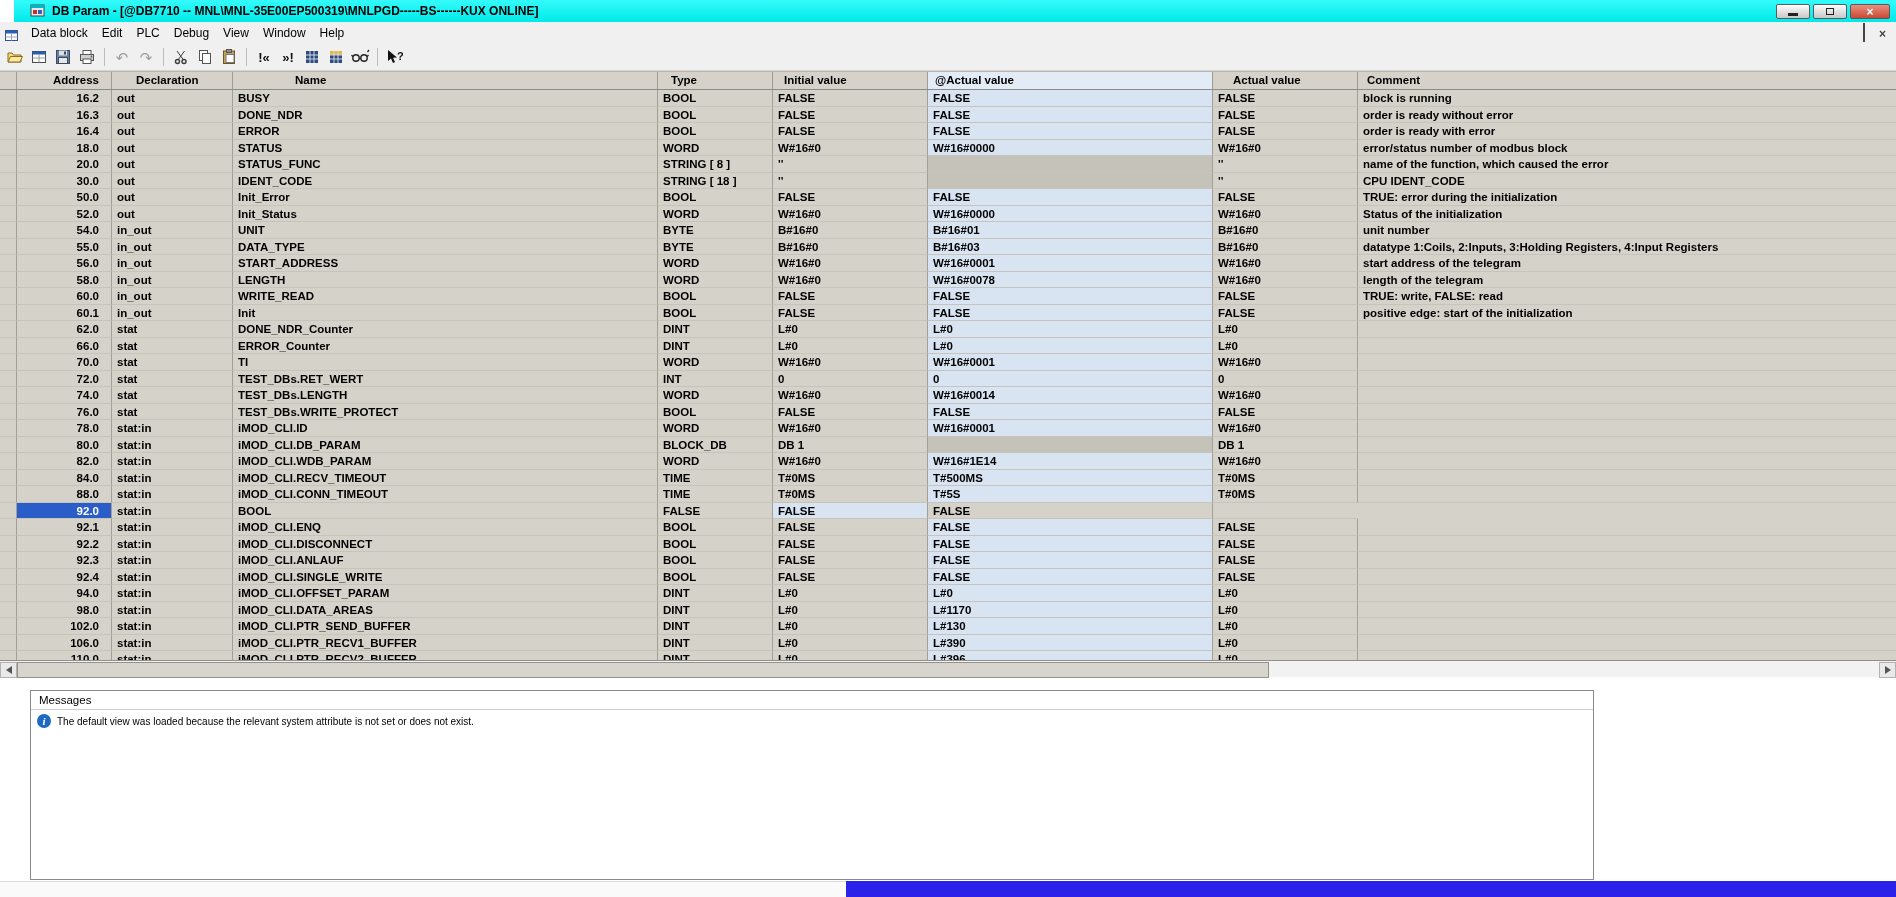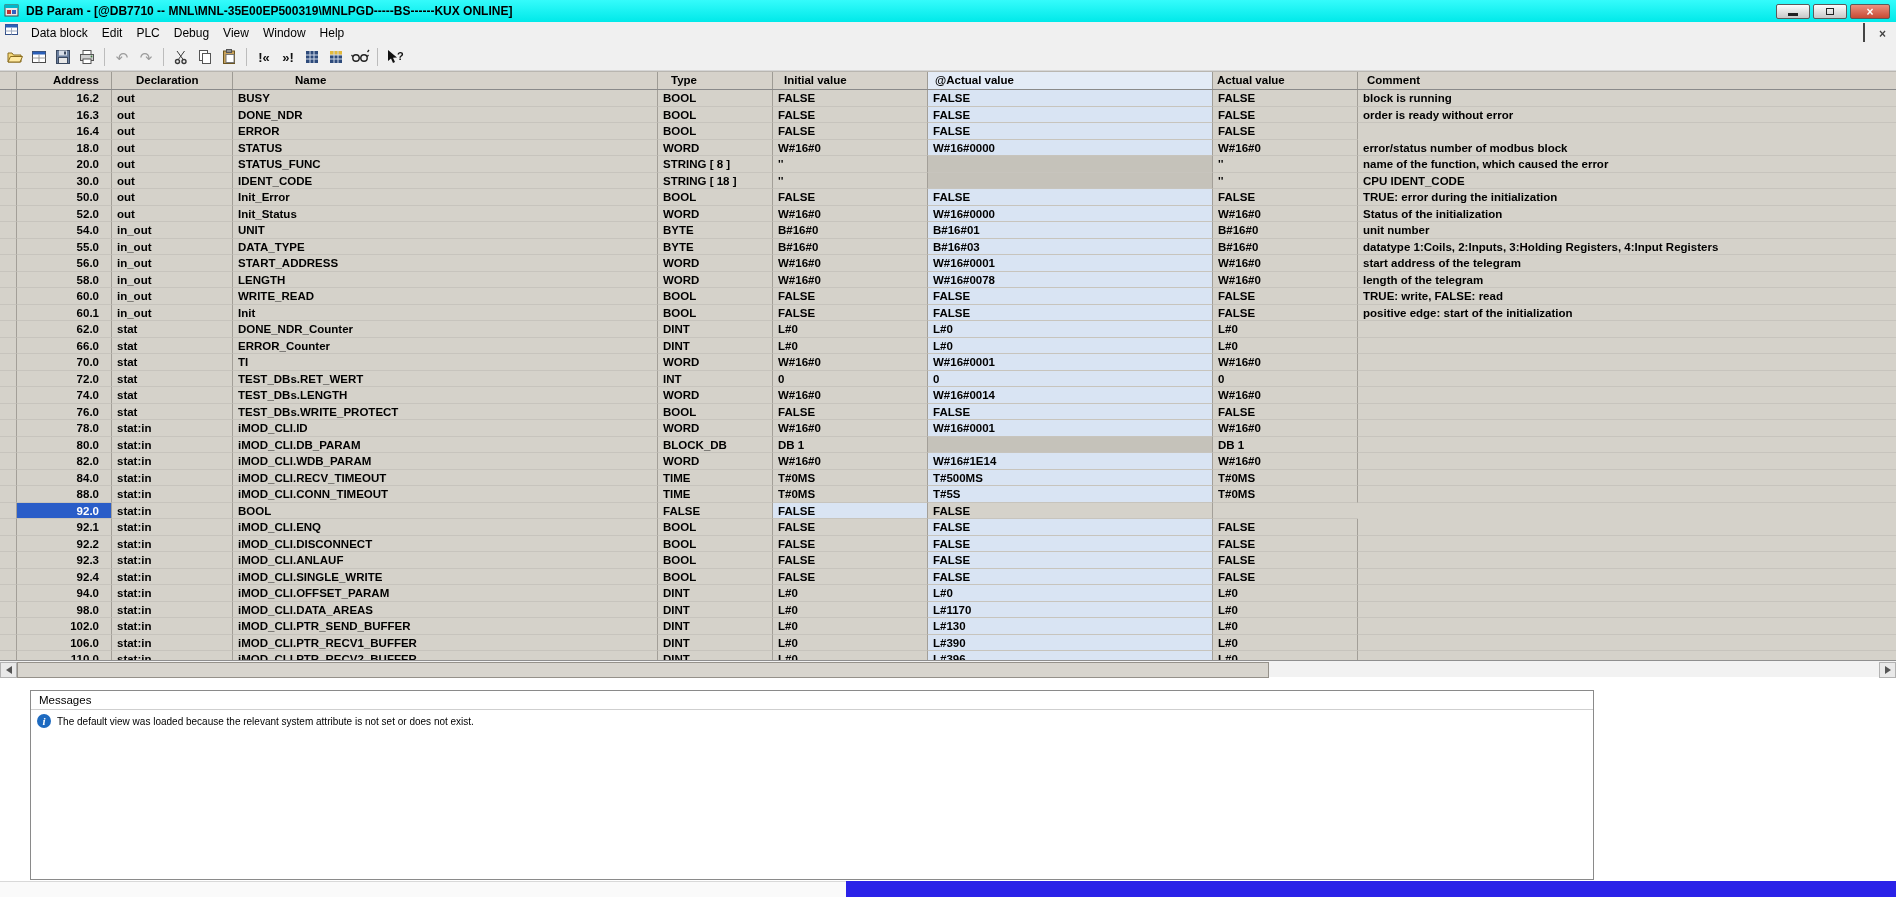--- a/index.html
+++ b/index.html
@@ -1,35 +1,35 @@
 <!DOCTYPE html>
 <html><head>
 <meta charset="utf-8">
 <style>
   * { box-sizing: border-box; }
   html,body { margin:0; padding:0; background:#ffffff; }
   body { font-family:"Liberation Sans", sans-serif; }
   #app { position:relative; width:1896px; height:897px; background:#ffffff; overflow:hidden; }
 
   
-  .titlebar { position:absolute; top:0; left:0; right:0; height:22px;
-    background:linear-gradient(#35fbfb,#00e9e9); display:flex; align-items:center; padding-left:4px; }
+  .titlebar { position:absolute; top:0; left:14px; right:0; height:22px;
+    background:linear-gradient(#35fbfb,#00e9e9); display:flex; align-items:center; padding-left:16px; }
   .app-icon { width:16px; height:16px; display:inline-flex; }
   .title-text { font-size:12px; font-weight:bold; color:#000; margin-left:6px; white-space:nowrap; }
   .win-buttons { position:absolute; right:6px; top:4px; display:flex; gap:3px; }
   .wbtn { width:34px; height:15px; border:1px solid #5a5a5a; border-radius:2px;
     background:linear-gradient(#fdfdfd,#c7c7c7); display:flex; align-items:center; justify-content:center; cursor:default; }
   .wbtn.close { width:40px; background:linear-gradient(#ea907e,#c84a35); }
   .glyph-min { width:10px; height:3px; background:#222; margin-top:6px; }
   .glyph-restore { width:8px; height:7px; border:1px solid #222; background:transparent; }
   .glyph-close { color:#fff; font-weight:bold; font-size:12px; line-height:1; }
 
   
   .menubar { position:absolute; top:22px; left:0; right:0; height:22px; background:#f0f0f0;
-    display:flex; align-items:flex-start; padding-left:4px; }
+    display:flex; align-items:flex-end; padding-left:4px; }
   .menubar-items { display:flex; align-items:center; }
   .menu-item { font-size:12px; color:#000; padding:0 7px; height:22px; line-height:22px; }
   .mdi-icon { width:16px; height:16px; display:inline-flex; margin-right:4px; }
   .mdi-buttons { position:absolute; right:10px; top:0; height:22px; display:flex; align-items:center; gap:14px; }
   .glyph-min-dark { width:9px; height:2px; background:#444; margin-top:7px; }
   .glyph-restore-dark { width:8px; height:7px; border:1px solid #444; }
   .x-dark { color:#444; font-weight:bold; font-size:12px; line-height:1; }
 
   
   .toolbar { position:absolute; top:44px; left:0; right:0; height:27px; background:#f0f0f0;
@@ -44,21 +44,21 @@
   .table-header { position:absolute; top:71px; left:0; right:0; height:19px; background:#d6d2ca;
     border-bottom:1px solid #8a8a8a; border-top:1px solid #b9b6b0; }
   .hcell { font-size:11.5px; line-height:17px; color:#000; border-right:1px solid #9e9b94;
     white-space:nowrap; overflow:hidden; }
   .h1 { text-align:right; padding-right:12px; }
   .h2 { padding-left:24px; }
   .h3 { padding-left:62px; }
   .h4 { padding-left:13px; }
   .h5 { padding-left:11px; }
   .h6 { padding-left:7px; background:#e3ebf6; }
-  .h7 { padding-left:4px; }
+  .h7 { padding-left:20px; }
   .h8 { padding-left:9px; border-right:none; }
 
   #table-body { position:absolute; top:90px; left:0; right:0; height:570px; overflow:hidden; background:#d5d2ca; }
   .trow { height:16.5px; background:#d5d2ca; }
   .cell { font-size:11.5px; line-height:16px; padding-left:5px; color:#000;
     border-right:1px solid #a39f98; border-bottom:1px solid #c7c4bd; white-space:nowrap; overflow:hidden; }
   .cell.num { font-size:14px; color:#222; padding-left:16px; }
   .cell.addr { text-align:right; padding-right:12px; }
   .cell.addr.sel { background:#2a5dc8; color:#fff; }
   .cell.atval { background:#d9e4f3; }
@@ -276,20 +276,21 @@
   </div>
       <div class="trow tgrid">
     <div class="cell num">12</div>
     <div class="cell addr">16.4</div>
     <div class="cell decl">out</div>
     <div class="cell name">ERROR</div>
     <div class="cell type">BOOL</div>
     <div class="cell init">FALSE</div>
     <div class="cell atval">FALSE</div>
     <div class="cell actual">FALSE</div>
+    <div class="cell comment">order is ready with error</div>
   </div>
       <div class="trow tgrid">
     <div class="cell num">13</div>
     <div class="cell addr">18.0</div>
     <div class="cell decl">out</div>
     <div class="cell name">STATUS</div>
     <div class="cell type">WORD</div>
     <div class="cell init">W#16#0</div>
     <div class="cell atval">W#16#0000</div>
     <div class="cell actual">W#16#0</div>

